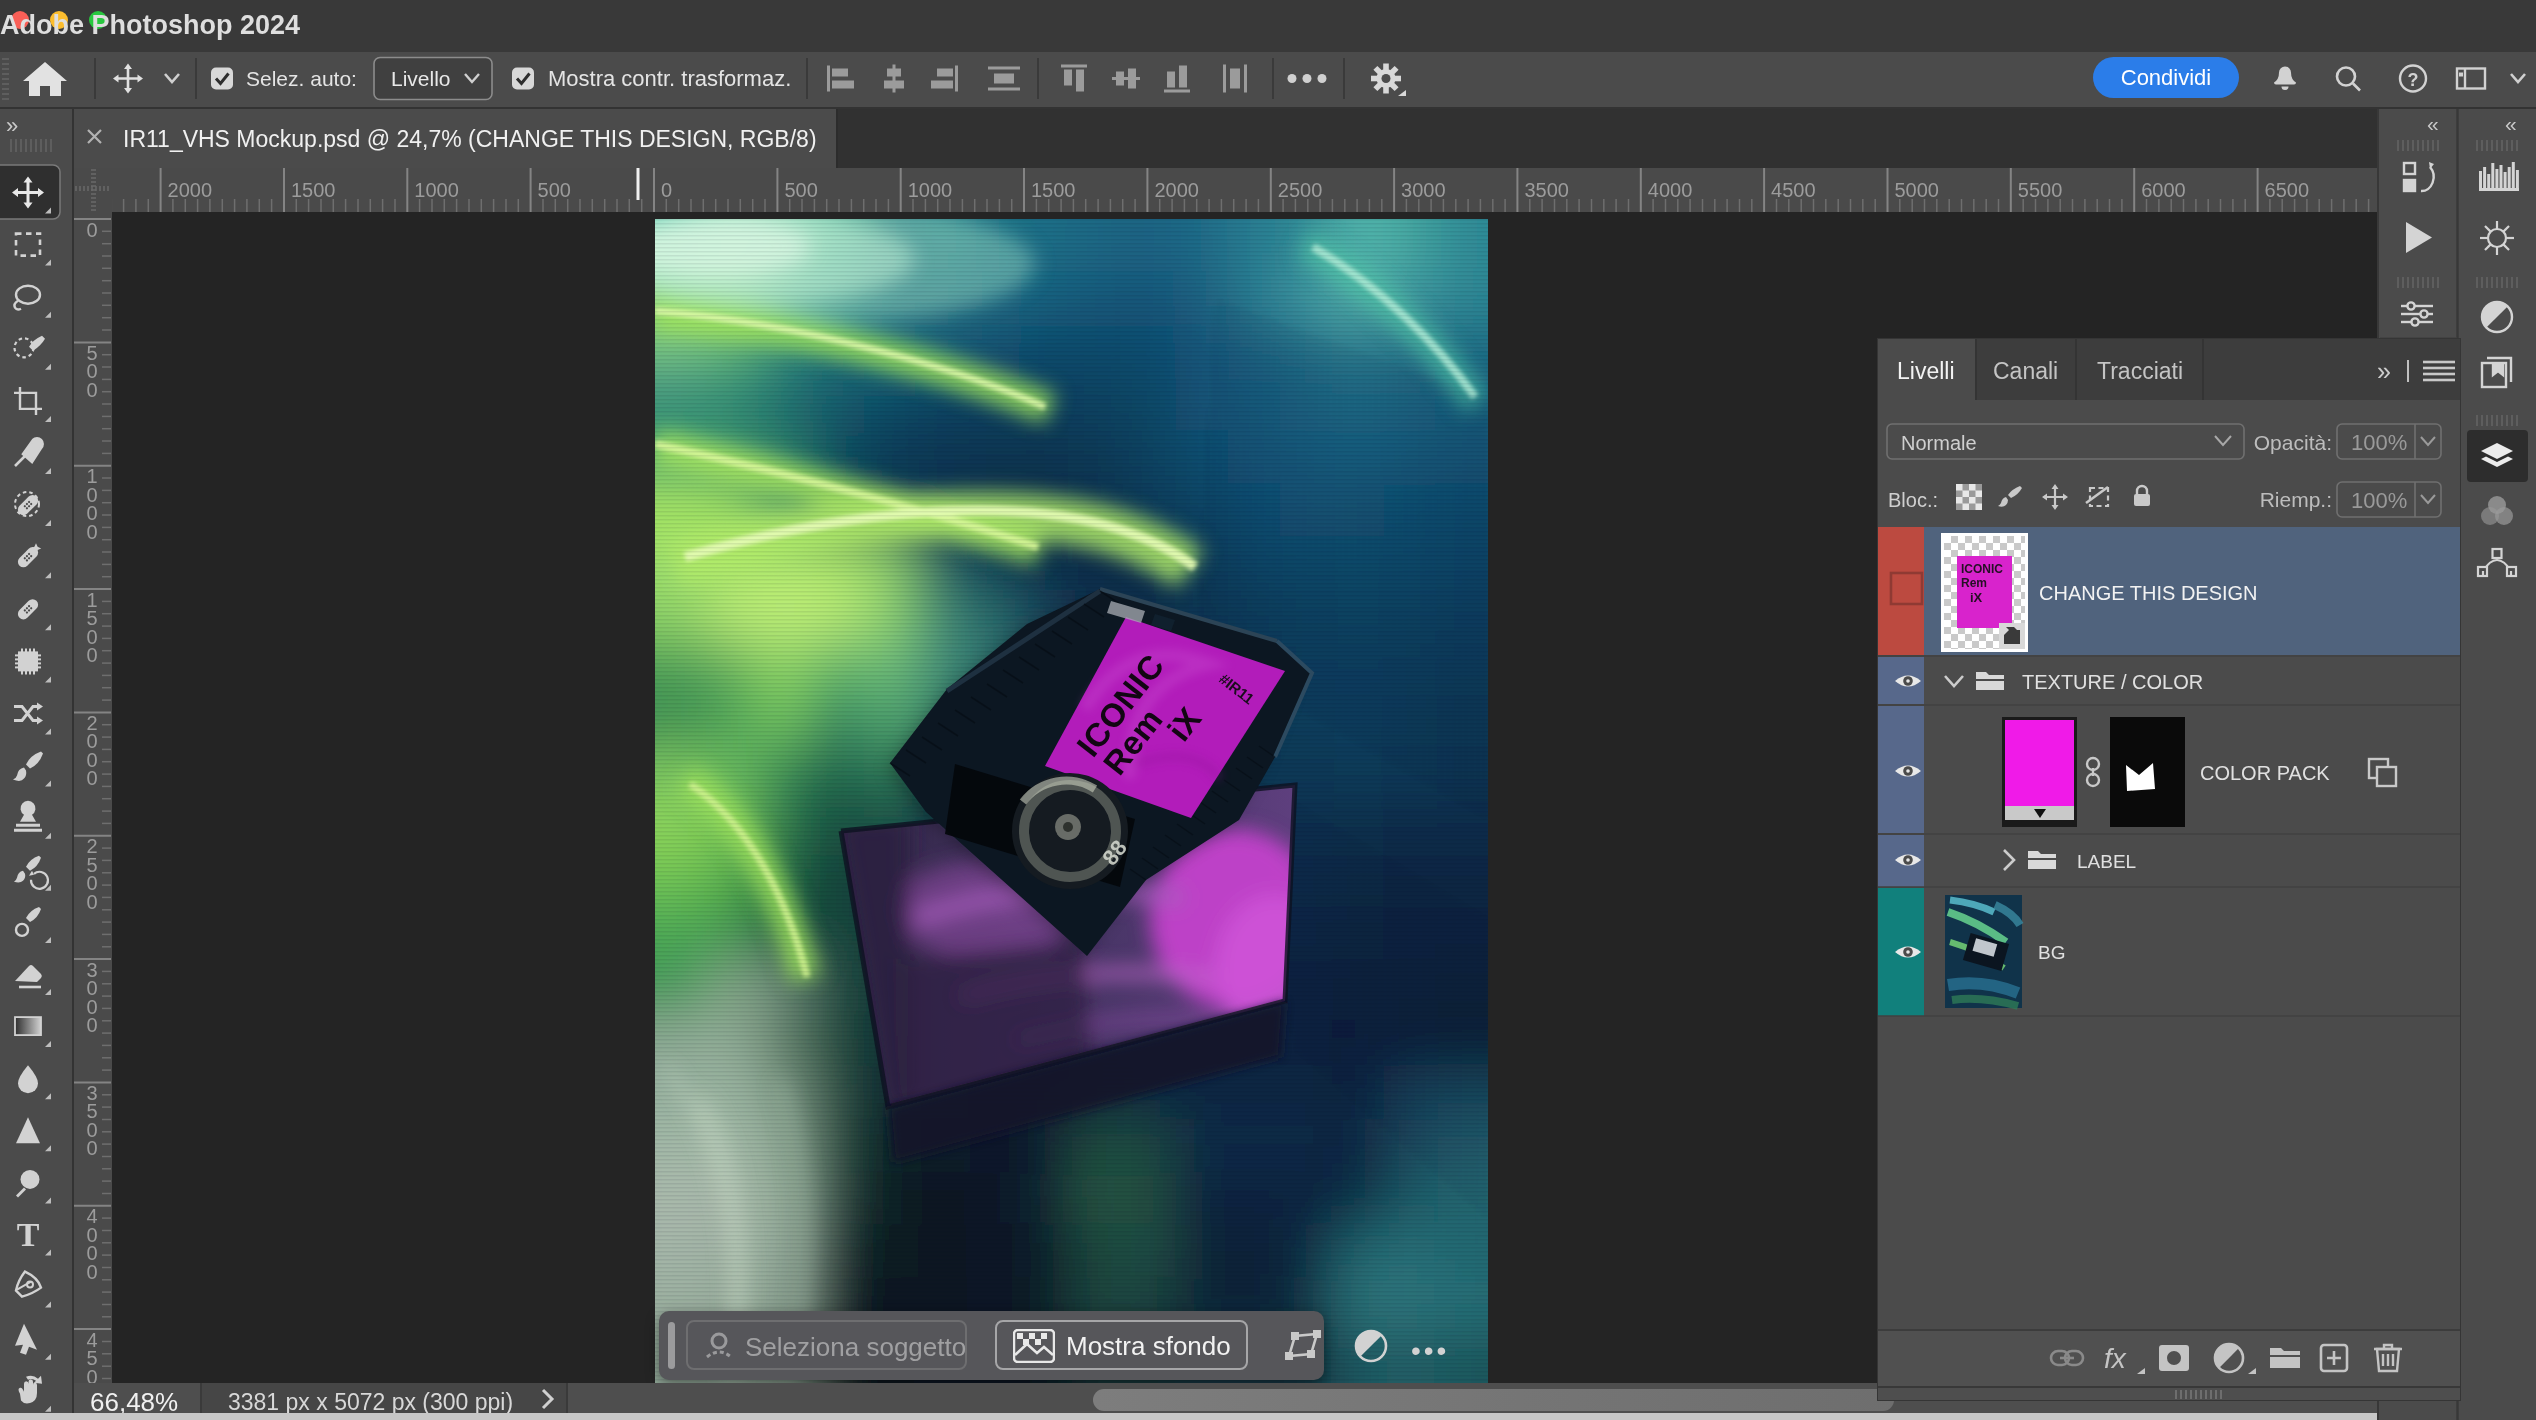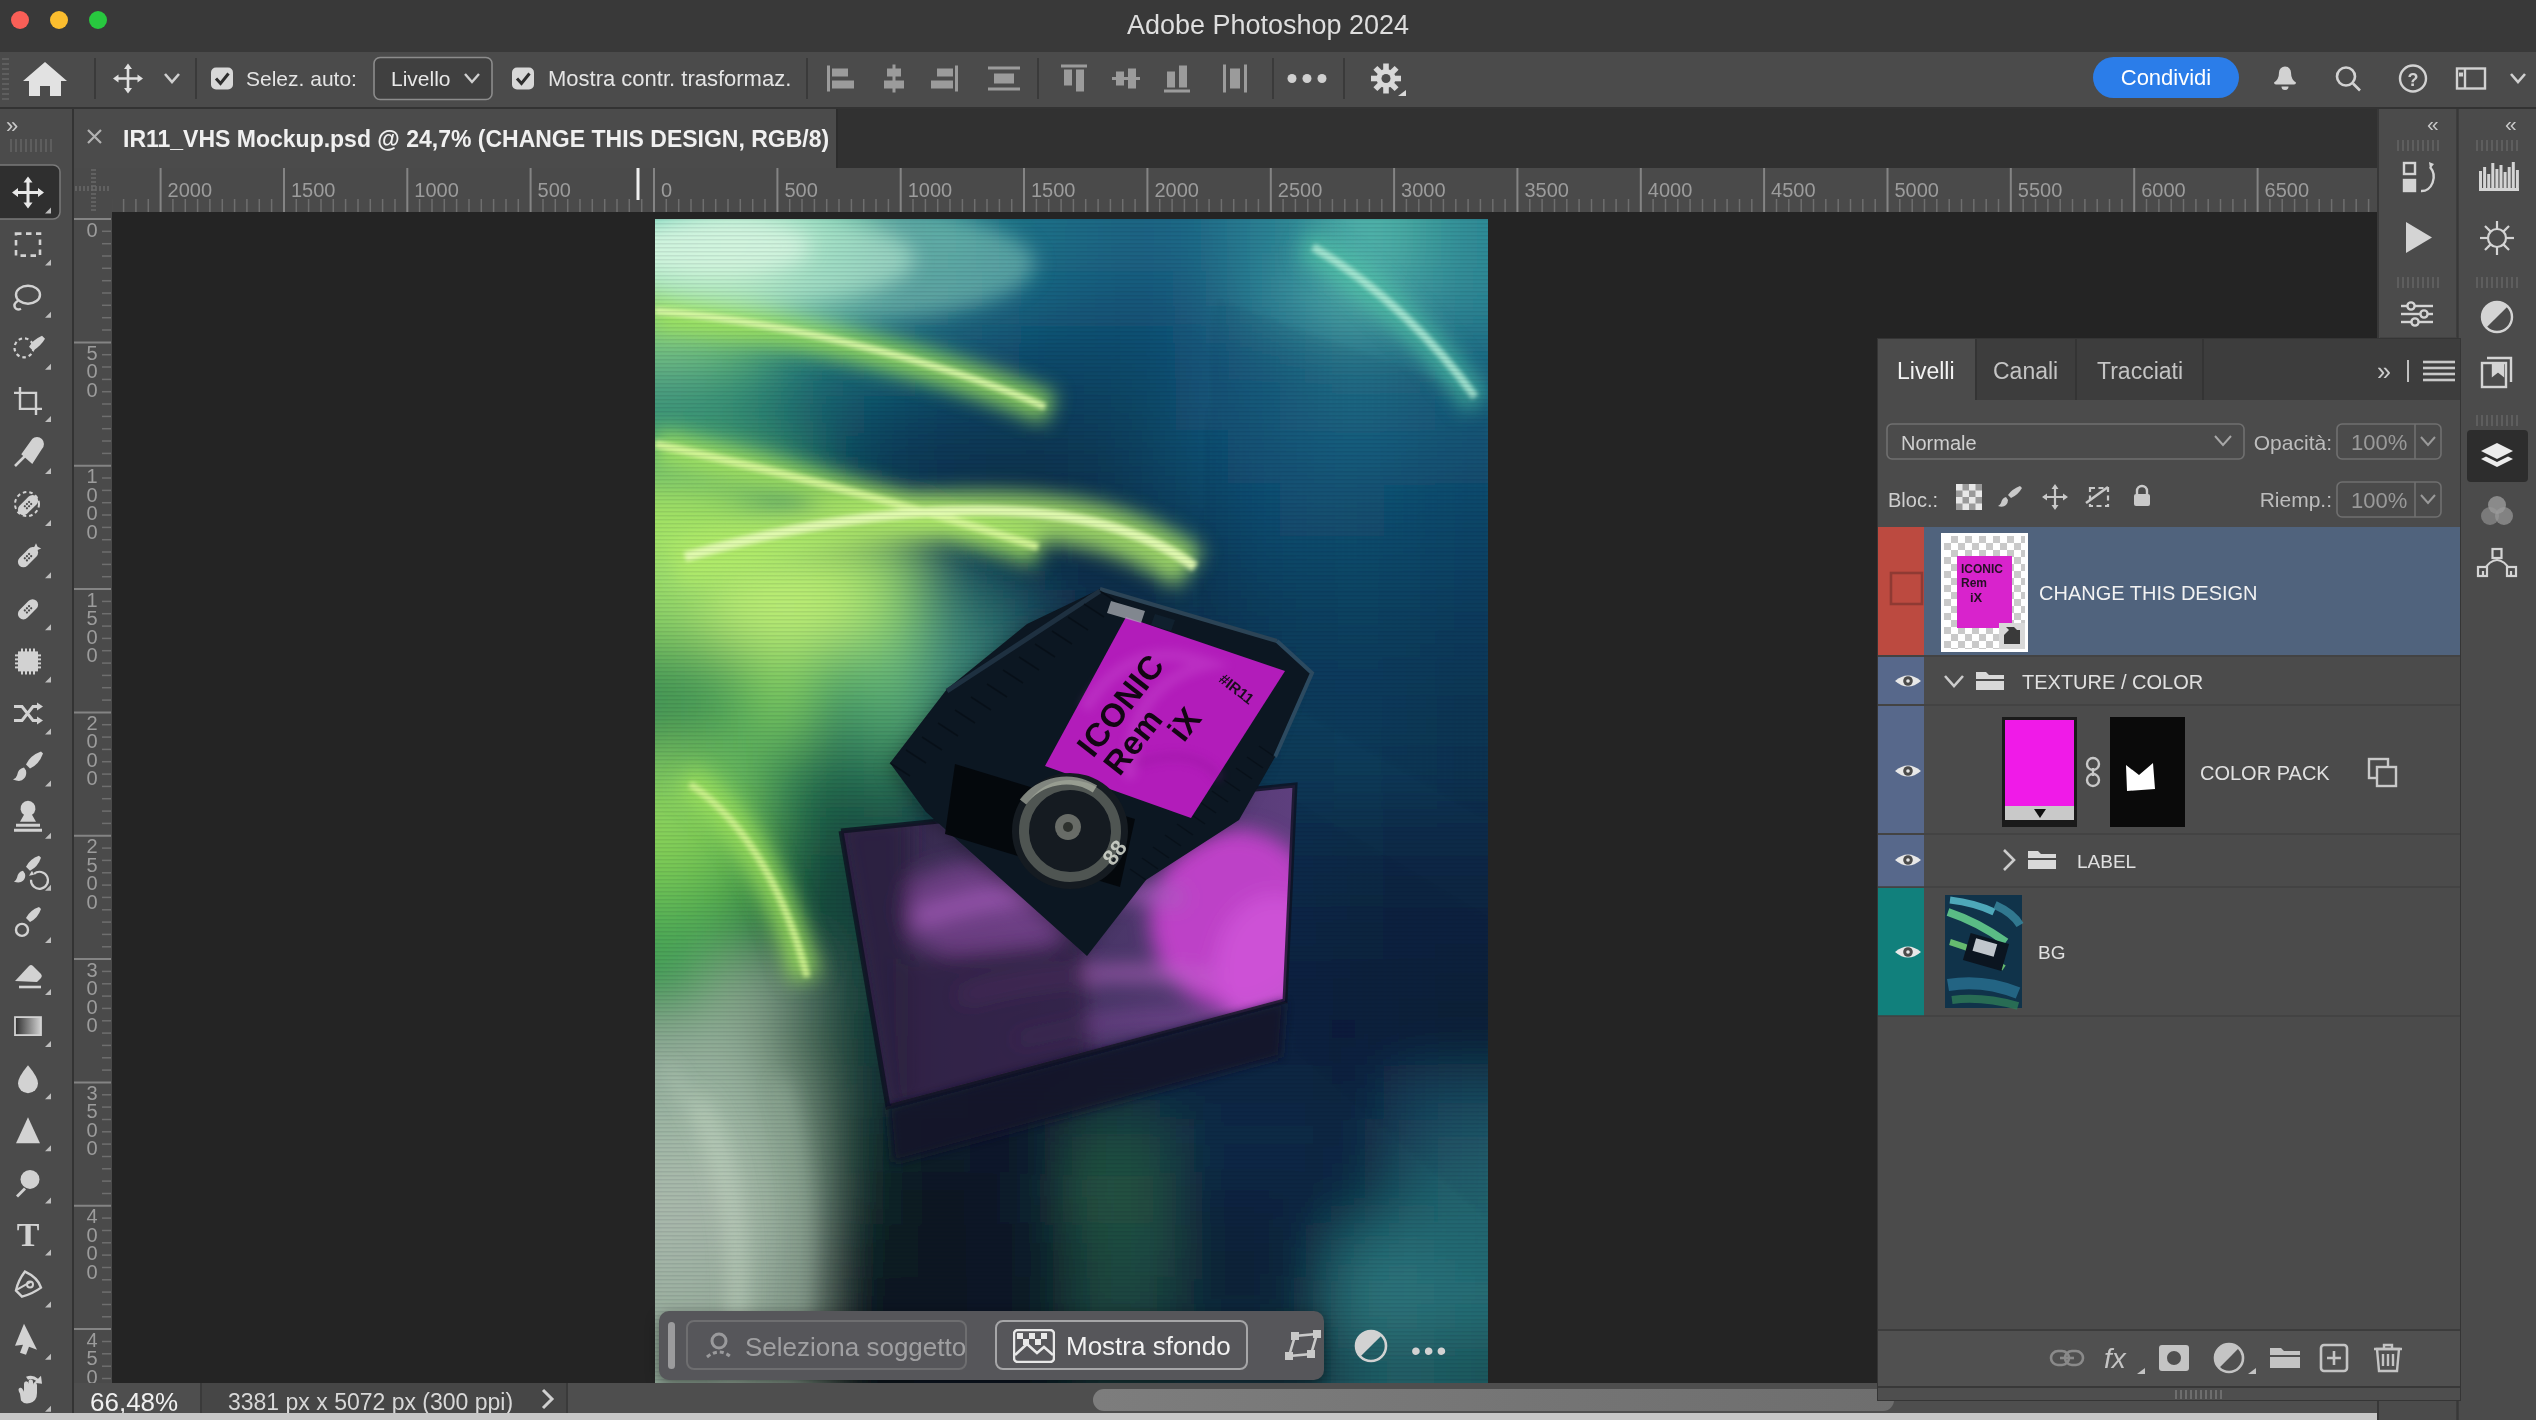--- a/index.html
+++ b/index.html
@@ -1,21 +1,21 @@
 <!DOCTYPE html>
 <html><head><meta charset="utf-8"><style>
 *{margin:0;padding:0;box-sizing:border-box}
 body{width:2536px;height:1420px;position:relative;overflow:hidden;background:#4b4b4b;font-family:"Liberation Sans",sans-serif;-webkit-font-smoothing:antialiased}
 .abs{position:absolute}
 </style></head><body>
 <div class="abs" style="left:0;top:0;width:2536px;height:52px;background:#393939"></div>
 <div class="abs" style="left:11px;top:11px;width:18px;height:18px;border-radius:50%;background:#f95f57"></div>
 <div class="abs" style="left:50px;top:11px;width:18px;height:18px;border-radius:50%;background:#fbbd2e"></div>
 <div class="abs" style="left:89px;top:11px;width:18px;height:18px;border-radius:50%;background:#28c83f"></div>
-<div class="abs" style="left:0;top:10px;width:2536px;text-align:center;font-size:27px;font-weight:normal;color:#dedede">Adobe Photoshop 2024</div>
+<div class="abs" style="left:0;top:10px;width:2536px;font-size:27px;font-weight:bold;color:#dedede">Adobe Photoshop 2024</div>
 <div class="abs" style="left:0;top:52px;width:2536px;height:57px;background:#4b4b4b;border-bottom:2px solid #333"></div>
 <svg width="2536" height="57" viewBox="0 52 2536 57" style="position:absolute;left:0;top:52px" font-family="Liberation Sans">
     <g stroke="#5e5e5e" stroke-width="2">
       <line x1="2" y1="59" x2="9" y2="59"></line>
       <line x1="2" y1="64" x2="9" y2="64"></line>
       <line x1="2" y1="69" x2="9" y2="69"></line>
       <line x1="2" y1="74" x2="9" y2="74"></line>
       <line x1="2" y1="79" x2="9" y2="79"></line>
       <line x1="2" y1="84" x2="9" y2="84"></line>
       <line x1="2" y1="89" x2="9" y2="89"></line>
@@ -120,21 +120,21 @@
       <line x1="-6" y1="-10" x2="-6" y2="10"></line>
       <rect x="-12" y="-6" width="4" height="4" fill="#d2d2d2" stroke="none"></rect>
     </g>
     <path d="M2511,74 l7,8 l7,-8" stroke="#d0d0d0" stroke-width="2.6" fill="none"></path>
   </svg>
 <div class="abs" style="left:74px;top:109px;width:2462px;height:59px;background:#313131"></div>
 <div class="abs" style="left:74px;top:109px;width:764px;height:59px;background:#4b4b4b;border-right:2px solid #2c2c2c"></div>
 <svg class="abs" width="40" height="40" viewBox="0 0 40 40" style="left:84px;top:126px">
     <path d="M4,4 L17,17 M17,4 L4,17" stroke="#b2b2b2" stroke-width="2.2"></path>
   </svg>
-<div class="abs" style="left:123px;top:126px;font-size:23px;font-weight:bold;color:#f0f0f0">IR11_VHS Mockup.psd @ 24,7% (CHANGE THIS DESIGN, RGB/8)</div>
+<div class="abs" style="left:123px;top:126px;font-size:23px;font-weight:normal;color:#f0f0f0">IR11_VHS Mockup.psd @ 24,7% (CHANGE THIS DESIGN, RGB/8)</div>
 <div class="abs" style="left:74px;top:168px;width:2307px;height:44px;background:#4a4a4a"></div>
 <svg class="abs" width="2307" height="44" viewBox="74 168 2307 44" style="left:74px;top:168px" font-family="Liberation Sans">
     <line x1="74.3" y1="199" x2="74.3" y2="212" stroke="#6e6e6e" stroke-width="1.5"></line>
     <line x1="86.6" y1="199" x2="86.6" y2="212" stroke="#6e6e6e" stroke-width="1.5"></line>
     <line x1="98.9" y1="199" x2="98.9" y2="212" stroke="#6e6e6e" stroke-width="1.5"></line>
     <line x1="111.3" y1="199" x2="111.3" y2="212" stroke="#6e6e6e" stroke-width="1.5"></line>
     <line x1="123.6" y1="199" x2="123.6" y2="212" stroke="#6e6e6e" stroke-width="1.5"></line>
     <line x1="135.9" y1="199" x2="135.9" y2="212" stroke="#6e6e6e" stroke-width="1.5"></line>
     <line x1="148.3" y1="199" x2="148.3" y2="212" stroke="#6e6e6e" stroke-width="1.5"></line>
     <line x1="160.6" y1="168" x2="160.6" y2="212" stroke="#848484" stroke-width="2"></line>

